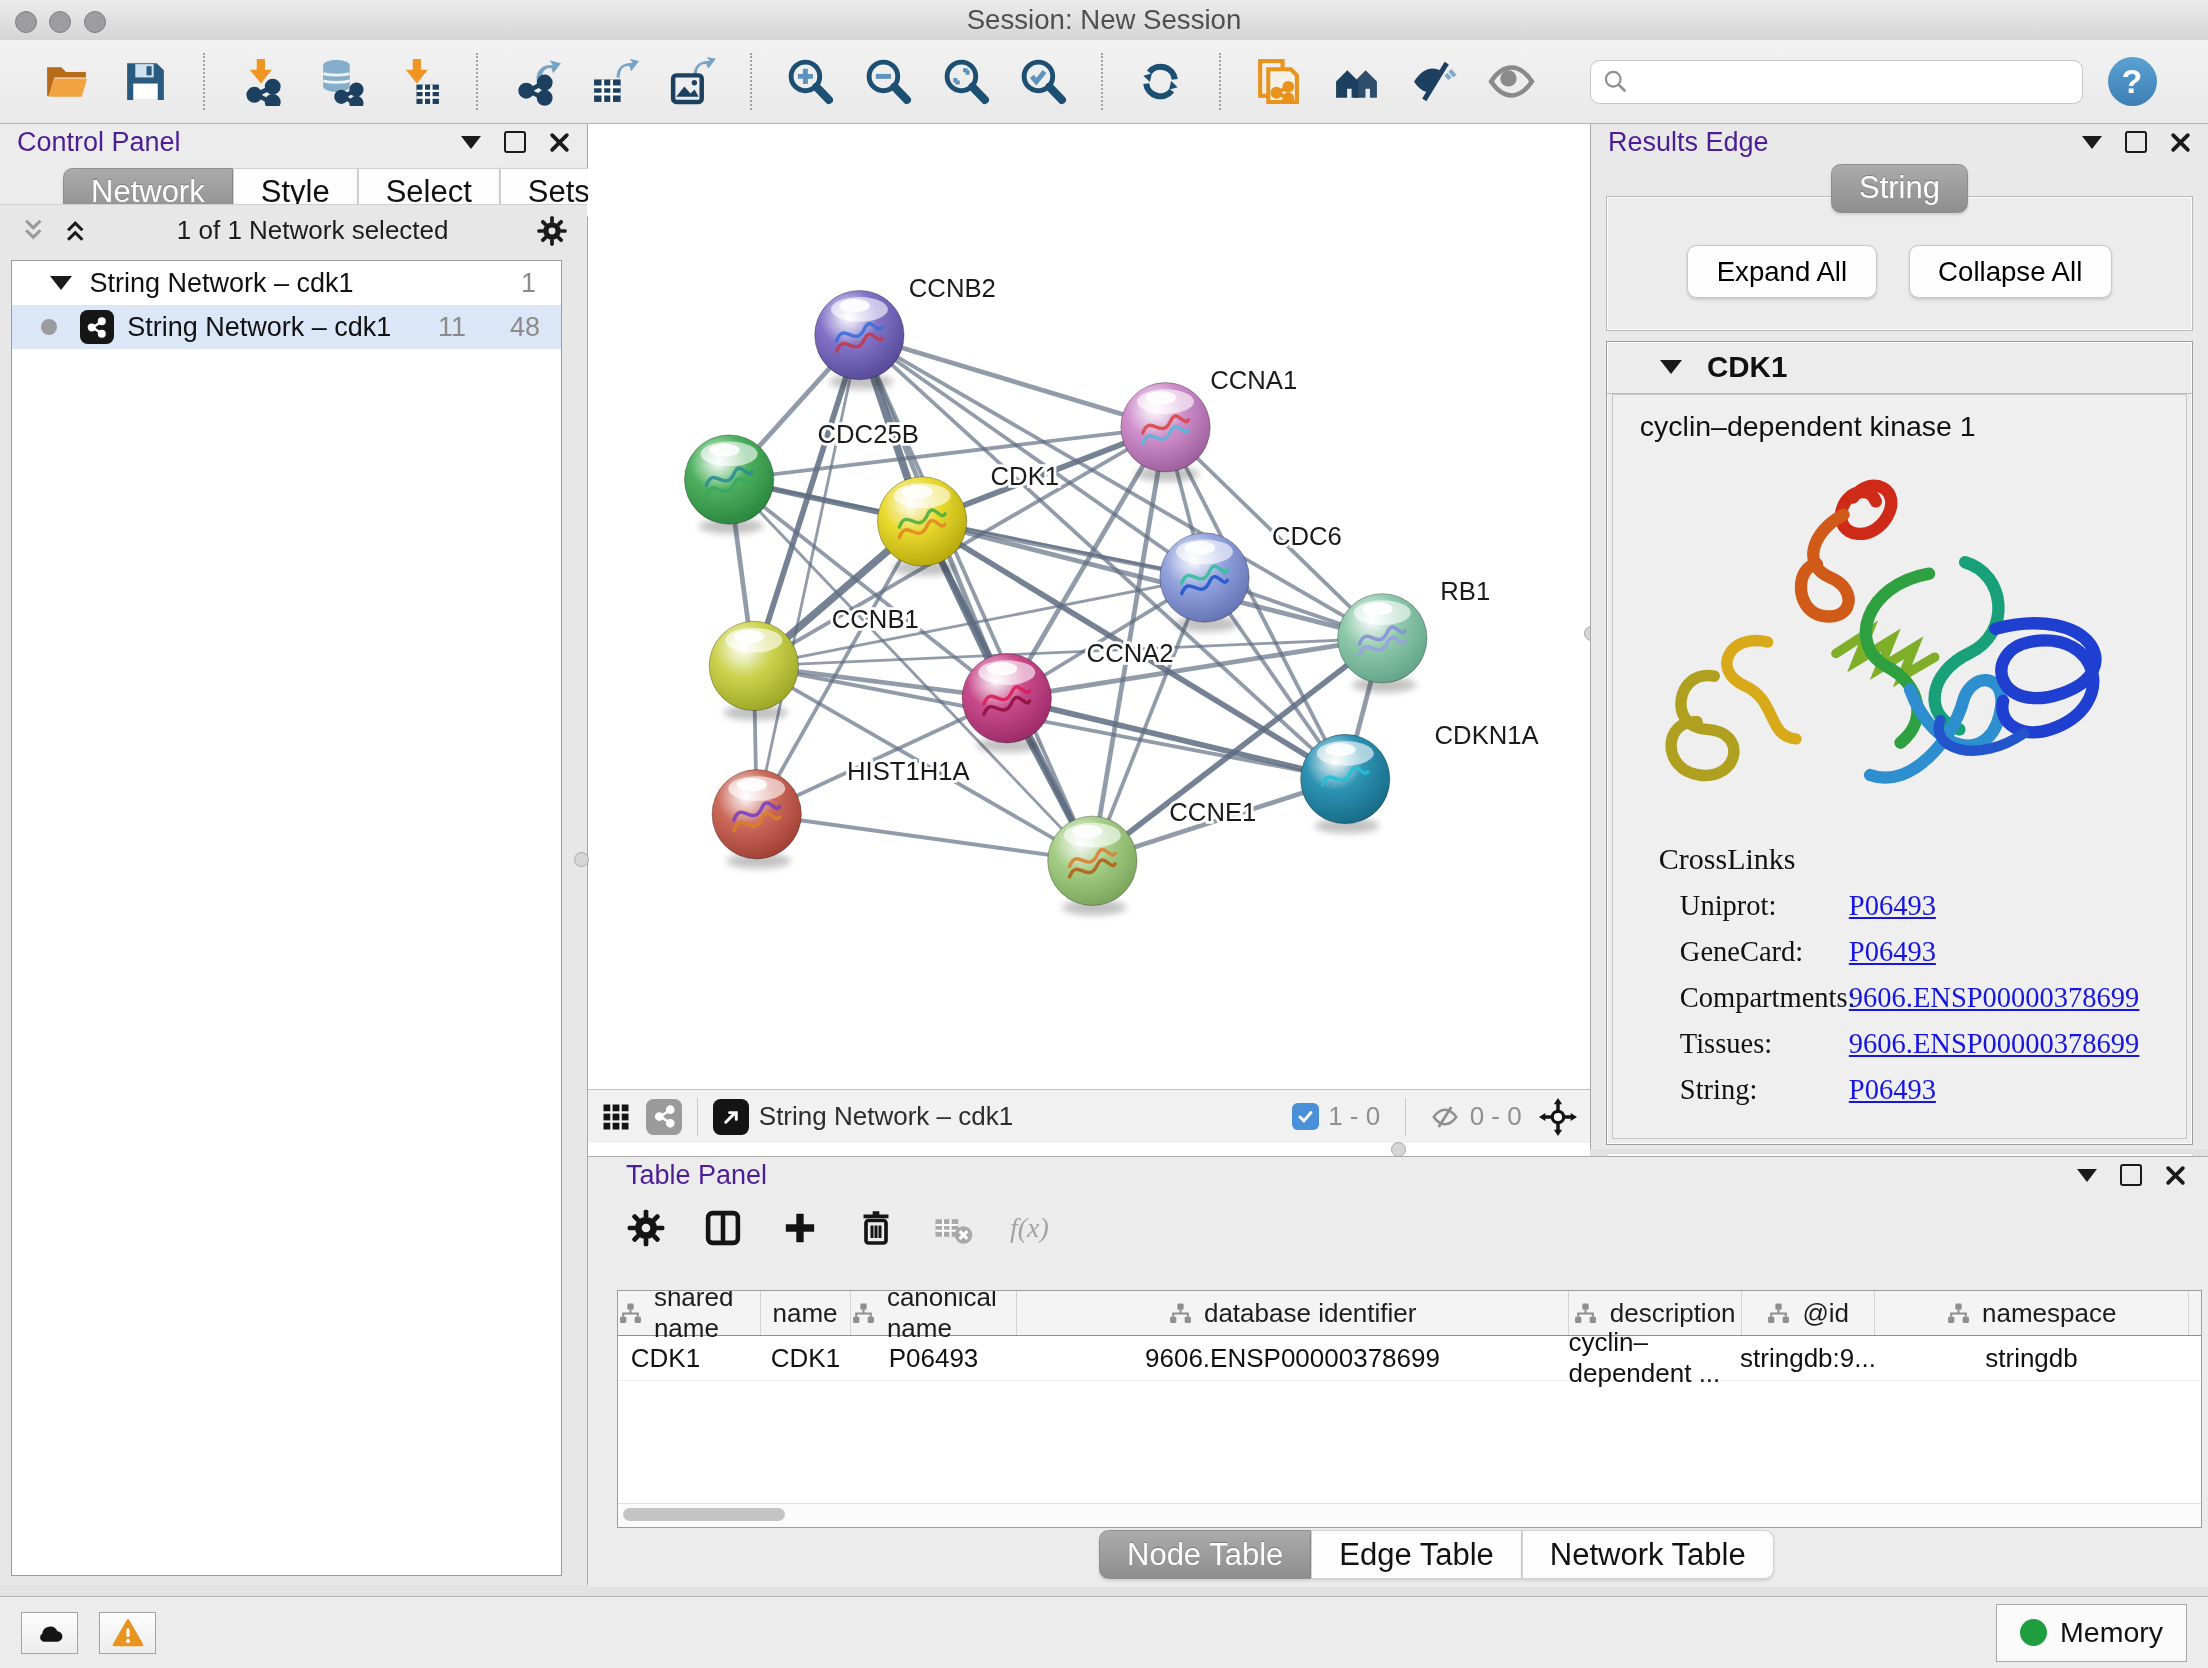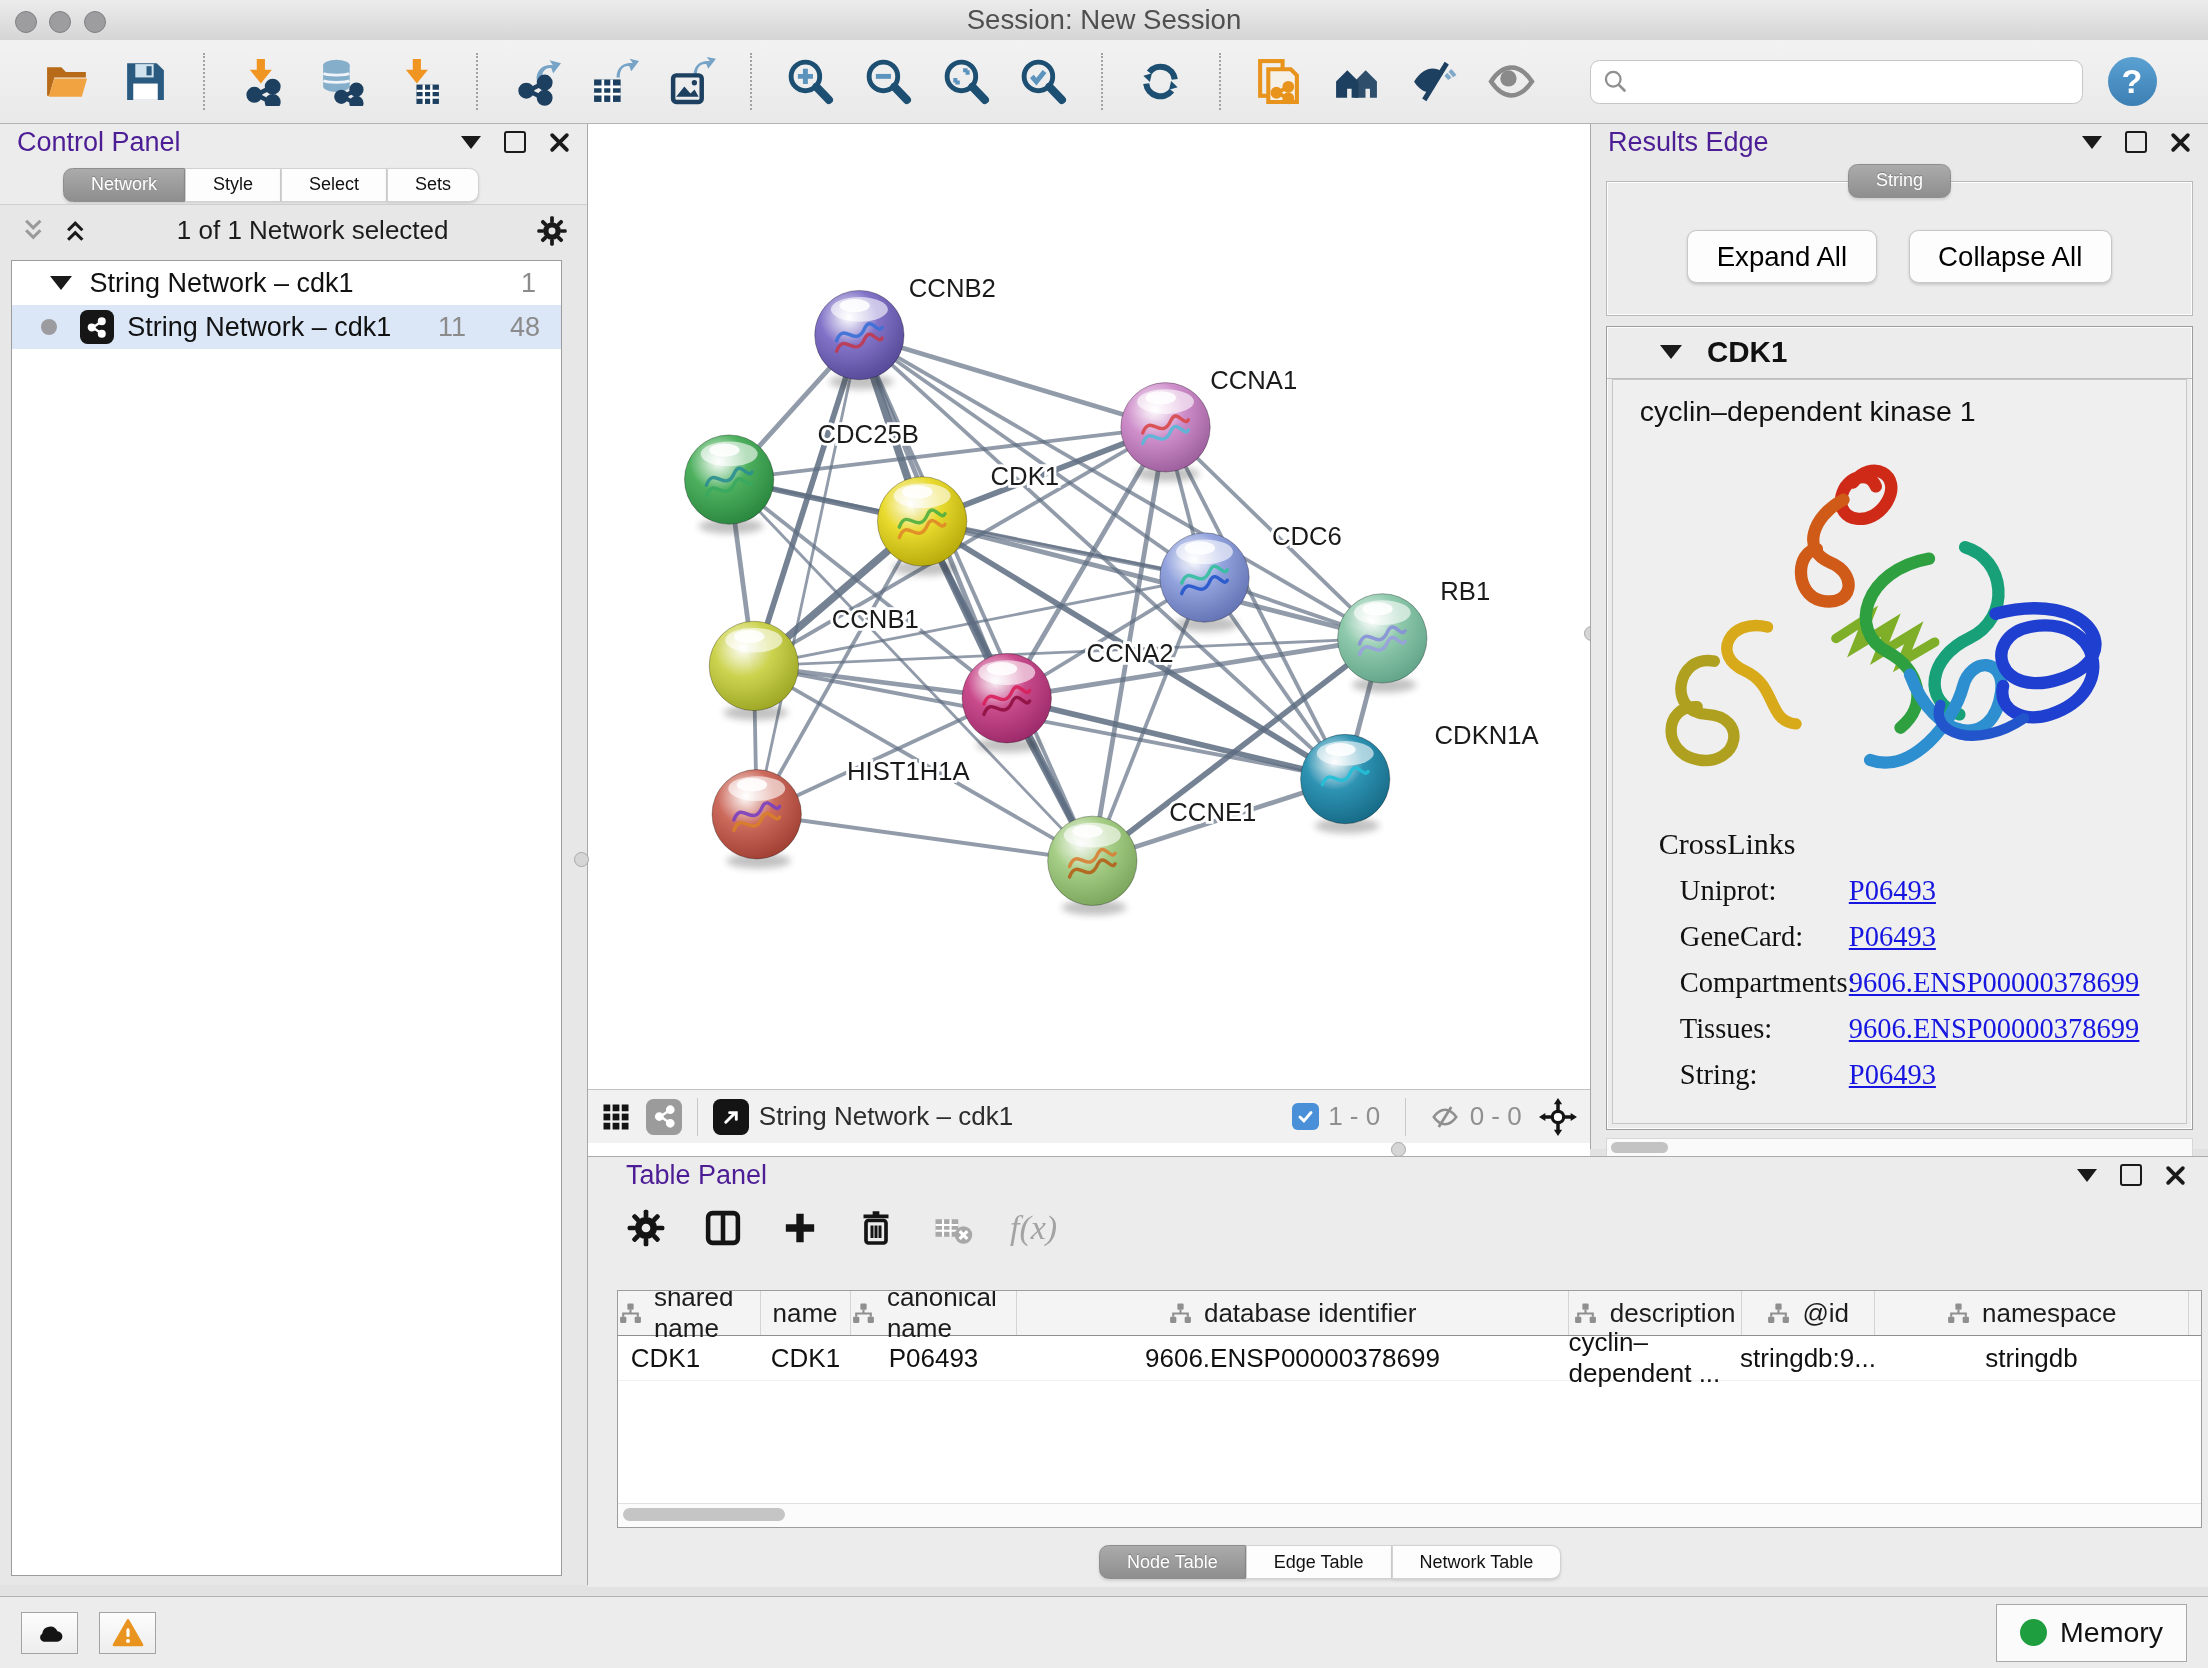--- a/index.html
+++ b/index.html
@@ -24,21 +24,21 @@
 
   
   .phead{height:36px;display:flex;align-items:center;padding:0 17px;}
   .phead .ptitle{font-size:27px;color:#4c1d95;}
   .pbtns{margin-left:auto;display:flex;align-items:center;gap:23px;}
   .pbtns .tri{width:0;height:0;border-left:10.5px solid transparent;border-right:10.5px solid transparent;border-top:13.3px solid #1a1a1a;}
   .pbtns .sq{width:18px;height:18px;border:2.9px solid #1a1a1a;border-radius:2.9px;}
   .pbtns svg{display:block;}
 
   .tabset{display:flex;}
-  .tab{font-size:18px;padding:5.7px 27px;background:#fdfdfd;border:1px solid #d2d2d2;color:#111;box-shadow:0 1.9px 2.9px rgba(0,0,0,.12);}
+  .tab{font-size:31px;padding:5.7px 27px;background:#fdfdfd;border:1px solid #d2d2d2;color:#111;box-shadow:0 1.9px 2.9px rgba(0,0,0,.12);}
   .tab.active{background:linear-gradient(#ababab,#8e8e8e);color:#fff;border-color:#8e8e8e;text-shadow:0 -1px 1px rgba(0,0,0,.25);}
   .tab:first-child{border-radius:9.5px 0 0 9.5px;}
   .tab:last-child{border-radius:0 9.5px 9.5px 0;}
   .tab:only-child{border-radius:9.5px;}
 
   
   .control-panel{left:0;top:124px;width:587px;height:1461px;background:#ececec;border-right:1px solid #a8a8a8;}
   .cp-tabs{margin:7.6px 0 0 63px;}
   .cp-body{position:absolute;left:0;top:80px;right:0;bottom:0;background:#e7e7e7;border-top:1px solid #cfcfcf;}
   .cp-toolbar{height:51px;display:flex;align-items:center;padding:0 19px;}
@@ -79,21 +79,21 @@
   .xl-row{display:flex;font-size:28.5px;line-height:46px;}
   .xl-row .xl-label{width:169px;padding-left:21px;}
   .xl-row a{color:#1616e0;text-decoration:underline;}
   .rp-scroll{margin:7.6px 15px 0 15px;height:19px;background:#fafafa;border:1px solid #d7d7d7;position:relative;}
   .rp-scroll .thumb{position:absolute;left:3.8px;top:2.9px;width:57px;height:11.4px;border-radius:5.7px;background:#c3c3c3;}
 
   
   .table-panel{left:588px;top:1156px;width:1621px;height:431px;background:#ececec;border-top:1px solid #ababab;box-sizing:border-box;}
   .tp-toolbar{height:59px;display:flex;align-items:center;gap:36px;padding:5.7px 0 0 38px;}
   .tp-toolbar svg{display:block;}
-  .fx{font-family:"Liberation Serif",serif;font-style:italic;font-size:34px;color:#a3a3a3;}
+  .fx{font-family:"Liberation Serif",serif;font-style:italic;font-size:28px;color:#a3a3a3;}
   .tablebox{position:absolute;left:28.5px;right:6.7px;top:133px;bottom:59px;background:#fff;border:1px solid #9d9d9d;overflow:hidden;}
   .thead{display:flex;height:44px;background:#f4f4f4;border-bottom:1.9px solid #8f8f8f;}
   .th{display:flex;align-items:center;justify-content:center;gap:11.4px;font-size:26px;color:#1c1c1c;border-right:1px solid #d4d4d4;box-sizing:border-box;flex:none;}
   .th svg{flex:none;}
   .tdrow{display:flex;height:44px;border-bottom:1px solid #f0f0f0;}
   .td{font-size:26px;display:flex;align-items:center;justify-content:center;flex:none;box-sizing:border-box;}
   .td:first-child{justify-content:flex-start;padding-left:13.3px;}
   .tscroll{position:absolute;left:0;right:0;bottom:0;height:23px;background:#fbfbfb;border-top:1px solid #e0e0e0;}
   .tscroll .thumb{position:absolute;left:5.7px;top:3.8px;width:162px;height:13.3px;border-radius:6.7px;background:#c5c5c5;}
   .tp-tabs{position:absolute;left:511px;bottom:7.6px;}

